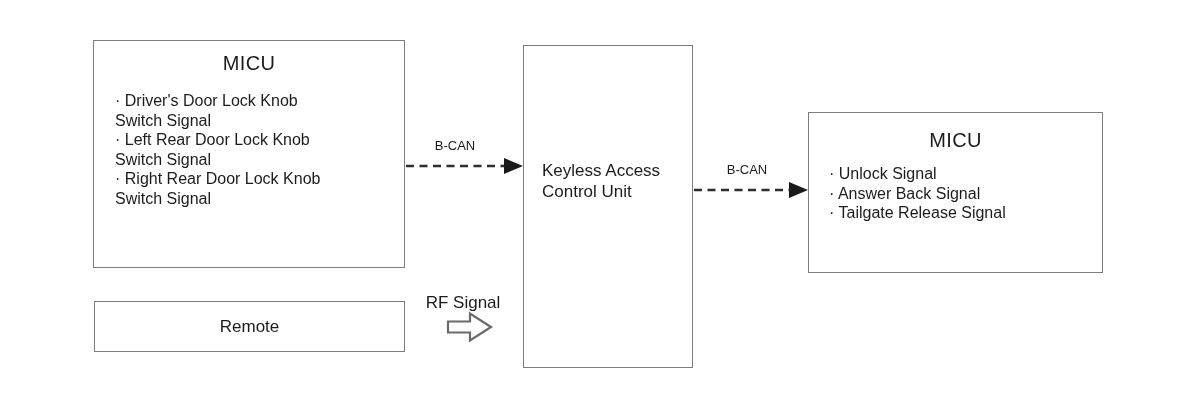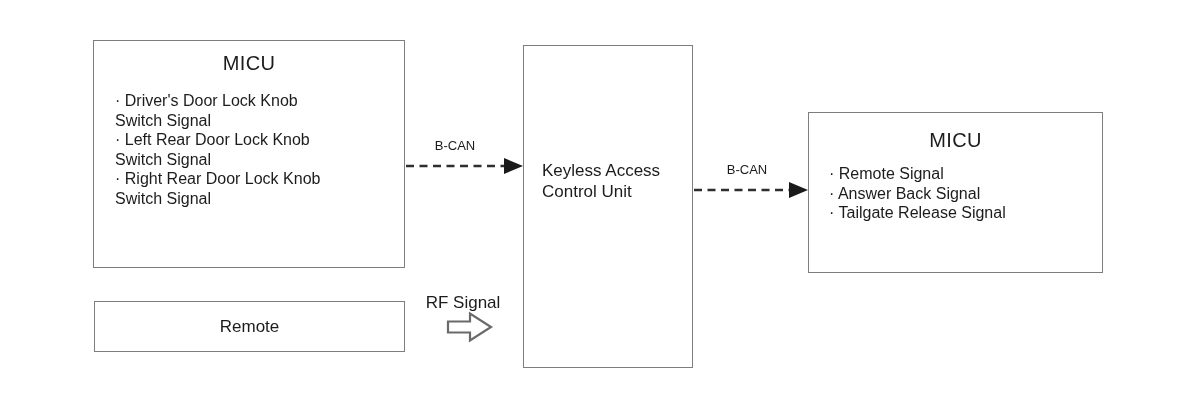--- a/index.html
+++ b/index.html
@@ -101,21 +101,21 @@
   <div class="box control-unit">
     <div class="unit-label">
       <div>Keyless Access</div>
       <div>Control Unit</div>
     </div>
   </div>
 
   <div class="box right-micu">
     <div class="box-title">MICU</div>
     <div class="signal-list">
-      <div>· Remote Signal</div>
+      <div>· Unlock Signal</div>
       <div>· Answer Back Signal</div>
       <div>· Tailgate Release Signal</div>
     </div>
   </div>
 
   <div class="arrow-label bcan-left-label">B-CAN</div>
   <div class="arrow-label bcan-right-label">B-CAN</div>
   <div class="arrow-label rf-label">RF Signal</div>
 
   <svg class="arrow-layer" viewBox="0 0 1200 414" xmlns="http://www.w3.org/2000/svg">

